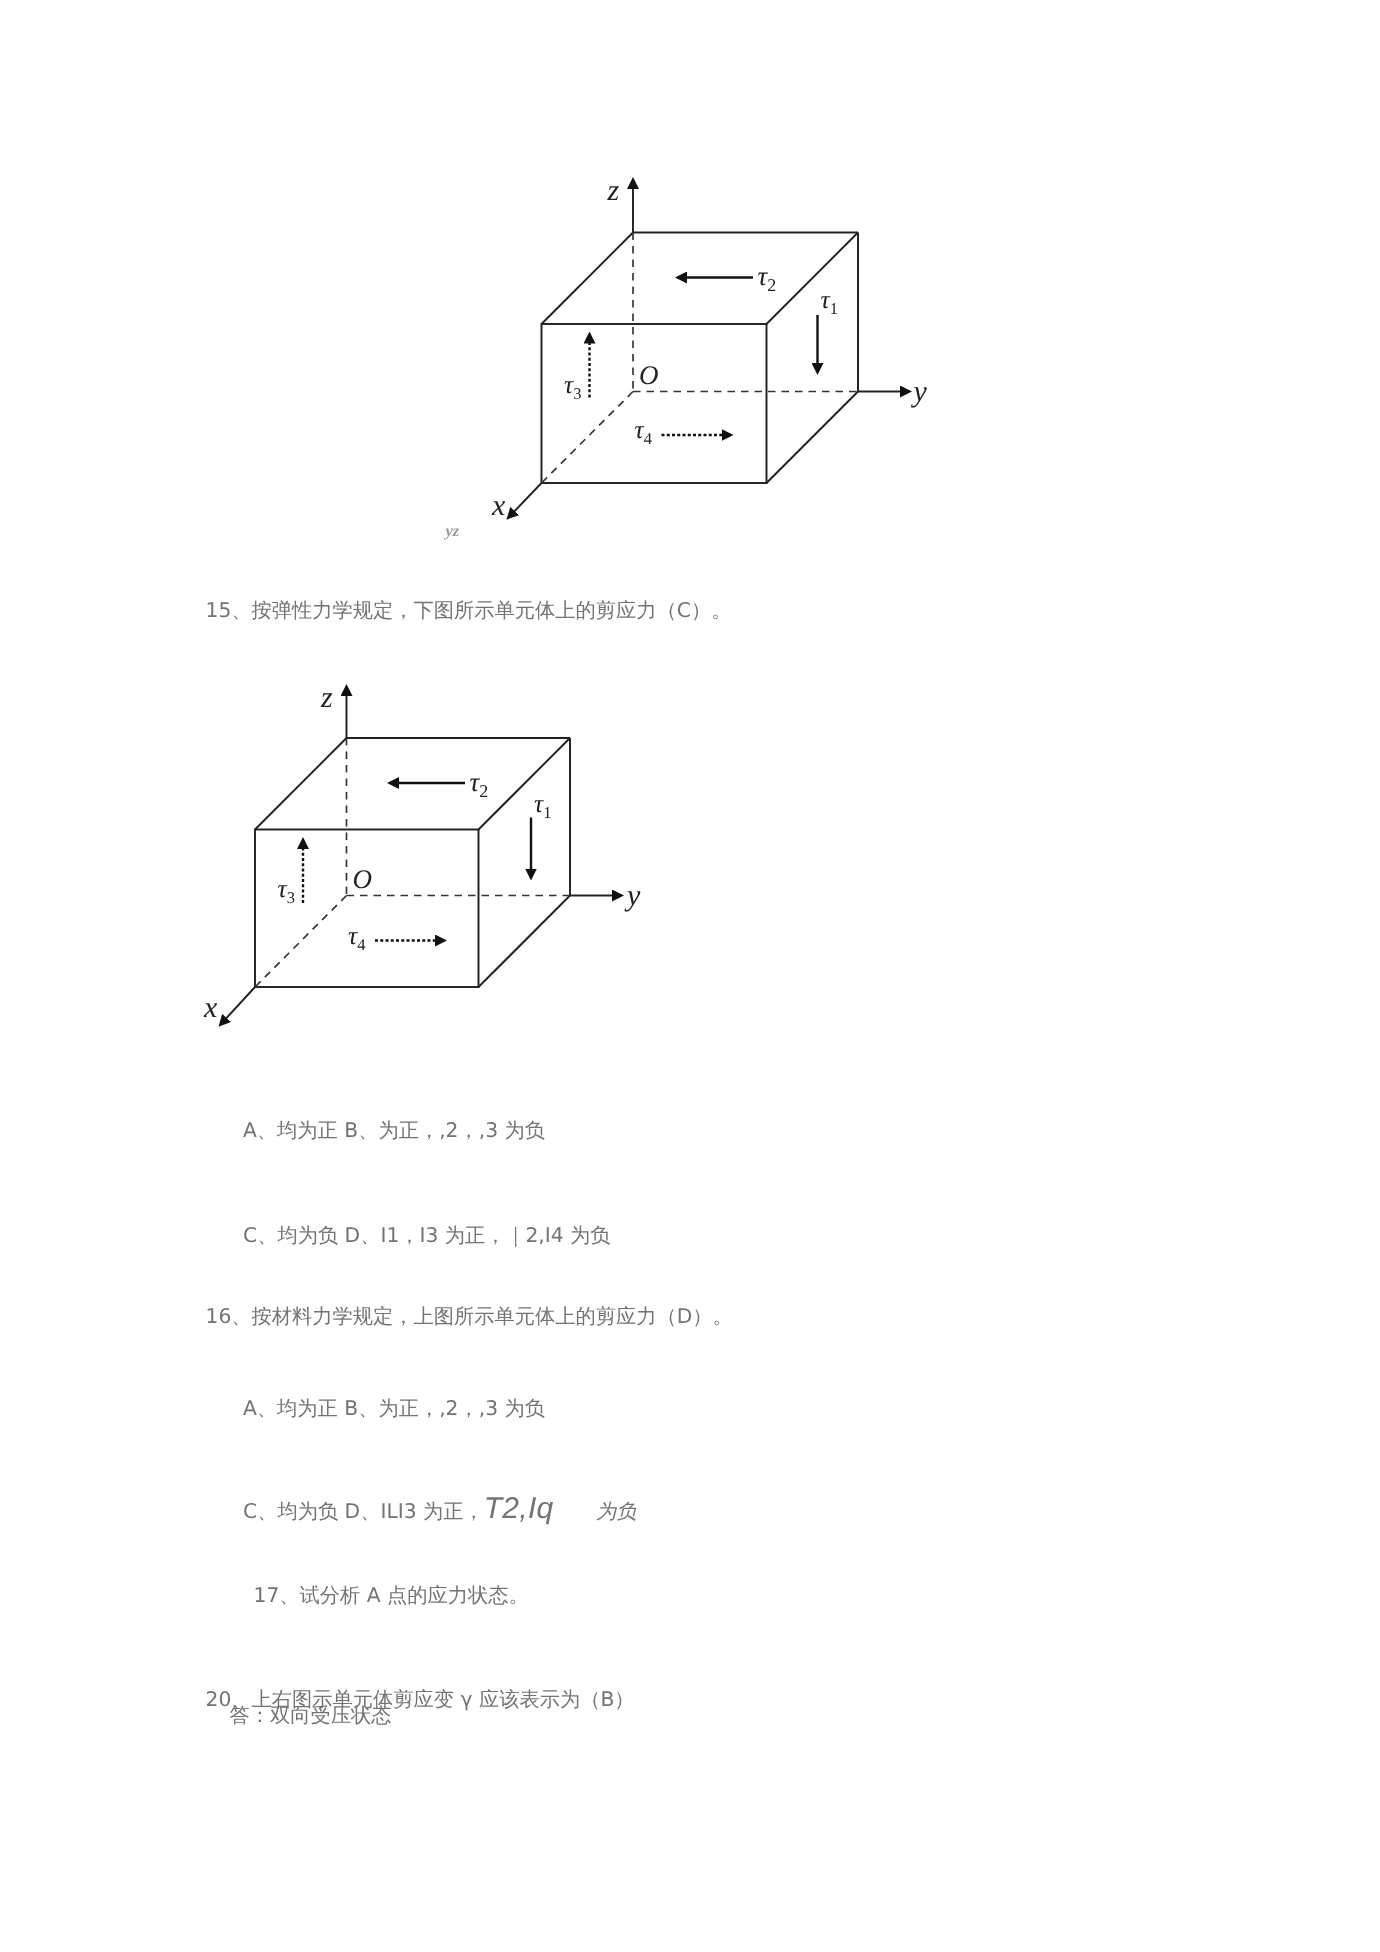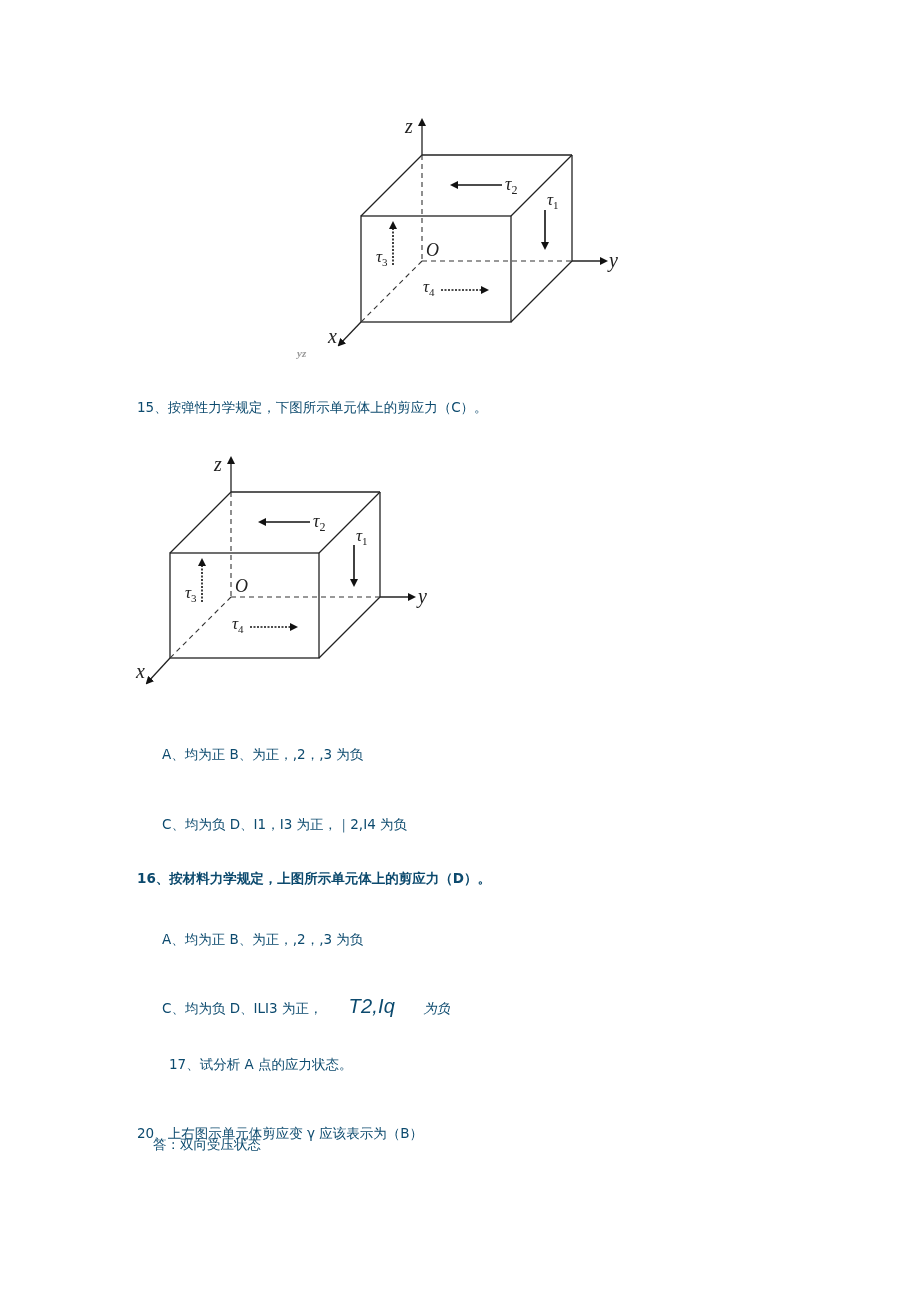--- a/index.html
+++ b/index.html
@@ -1,19 +1,19 @@
 <!DOCTYPE html>
 <html><head>
 <meta charset="utf-8">
 <style>
   html, body { margin: 0; padding: 0; background: #ffffff; }
   body { width: 920px; height: 1301px; position: relative; overflow: hidden;
          font-family: "DejaVu Sans", "Liberation Sans", sans-serif; color: #111; }
-  .line { position: absolute; font-size: 13.5px; line-height: 18px; white-space: nowrap; color: #0c4a6e; }
-  .big { font-family: "Liberation Sans", sans-serif; font-style: italic; font-size: 20px; letter-spacing: 0.2px; margin-left: 26px; }
+  .line { position: absolute; font-size: 13.5px; line-height: 18px; white-space: nowrap; color: #737373; }
+  .big { font-family: "Liberation Sans", sans-serif; font-style: italic; font-size: 20px; letter-spacing: 0.2px; }
   .ital { font-style: italic; margin-left: 24px; }
   svg.fig { position: absolute; left: 0; top: 0; }
   svg text { font-family: "Liberation Serif", "DejaVu Serif", serif; font-style: italic; fill: #222; }
   .yz { font-family: "Liberation Serif", serif; font-style: italic; font-weight: bold; font-size: 11px; fill: #999; }
 </style>
 </head>
 <body>
 
 <svg class="fig" width="920" height="380" viewBox="0 0 920 380">
   <defs>
@@ -103,21 +103,21 @@
   <line x1="202" y1="602" x2="202" y2="560" stroke="#111" stroke-width="1.6" stroke-dasharray="2,1.5" marker-end="url(#ah2)"></line>
   <text x="185" y="598" font-size="17"><tspan>τ</tspan><tspan font-size="11" dy="4" font-style="normal">3</tspan></text>
 
   <line x1="250" y1="627" x2="296" y2="627" stroke="#111" stroke-width="1.6" stroke-dasharray="2,1.5" marker-end="url(#ah2)"></line>
   <text x="232" y="629" font-size="17"><tspan>τ</tspan><tspan font-size="11" dy="4" font-style="normal">4</tspan></text>
 </svg>
 
 <div class="line" style="left:162px; top:745px;">A、均为正 B、为正，,2，,3 为负</div>
 <div class="line" style="left:162px; top:815px;">C、均为负 D、I1，I3 为正，｜2,I4 为负</div>
 
-<div class="line" style="left:137px; top:869px;font-weight:bold;">16、按材料力学规定，上图所示单元体上的剪应力（D）。</div>
+<div class="line" style="left:137px; top:869px;">16、按材料力学规定，上图所示单元体上的剪应力（D）。</div>
 <div class="line" style="left:162px; top:930px;">A、均为正 B、为正，,2，,3 为负</div>
 <div class="line" style="left:162px; top:997px;">
   <span>C、均为负 D、ILI3 为正，</span><span class="big">T2,Iq</span><span class="ital"> 为负</span>
 </div>
 
 <div class="line" style="left:137px; top:1055px;margin-left:32px;">17、试分析 A 点的应力状态。</div>
 <div class="line" style="left:137px; top:1135px;margin-left:16px;">答：双向受压状态</div>
 
 <div class="line" style="left:137px; top:1124px;">20、上右图示单元体剪应变 γ 应该表示为（B）</div>
 

